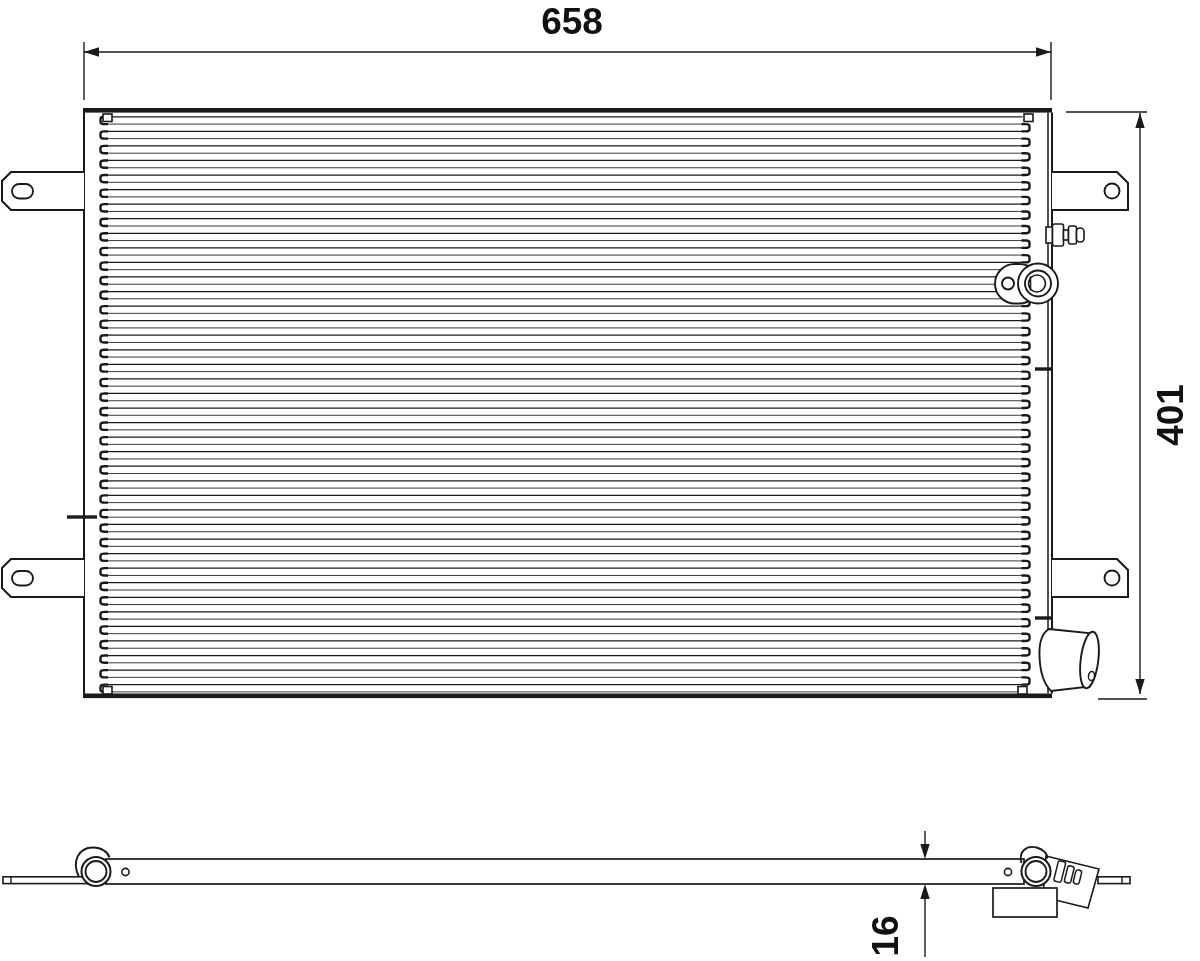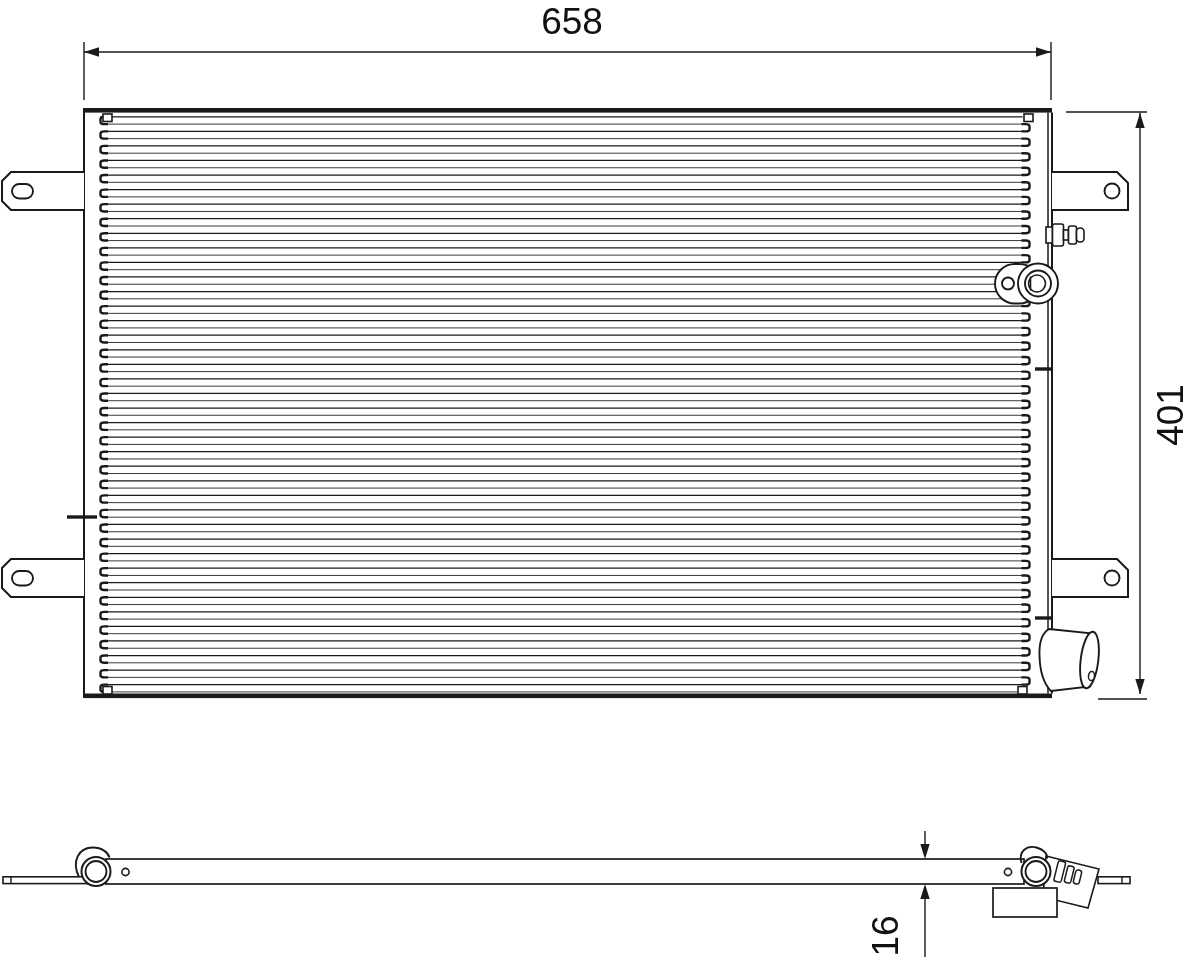--- a/index.html
+++ b/index.html
@@ -2,20 +2,21 @@
 <html><head>
 <meta charset="utf-8">
 <style>
   html,body{margin:0;padding:0;background:#fff;}
   .page{
     position:relative;
     width:1200px;height:961px;
     background:#fff;
     font-family:"Liberation Sans", sans-serif;
     overflow:hidden;
+    font-weight:bold;
   }
   svg{display:block;}
   text{
     font-family:"Liberation Sans", sans-serif;
     fill:#111;
   }
   .dim-text{font-size:37px;}
 </style>
 </head>
 <body>

